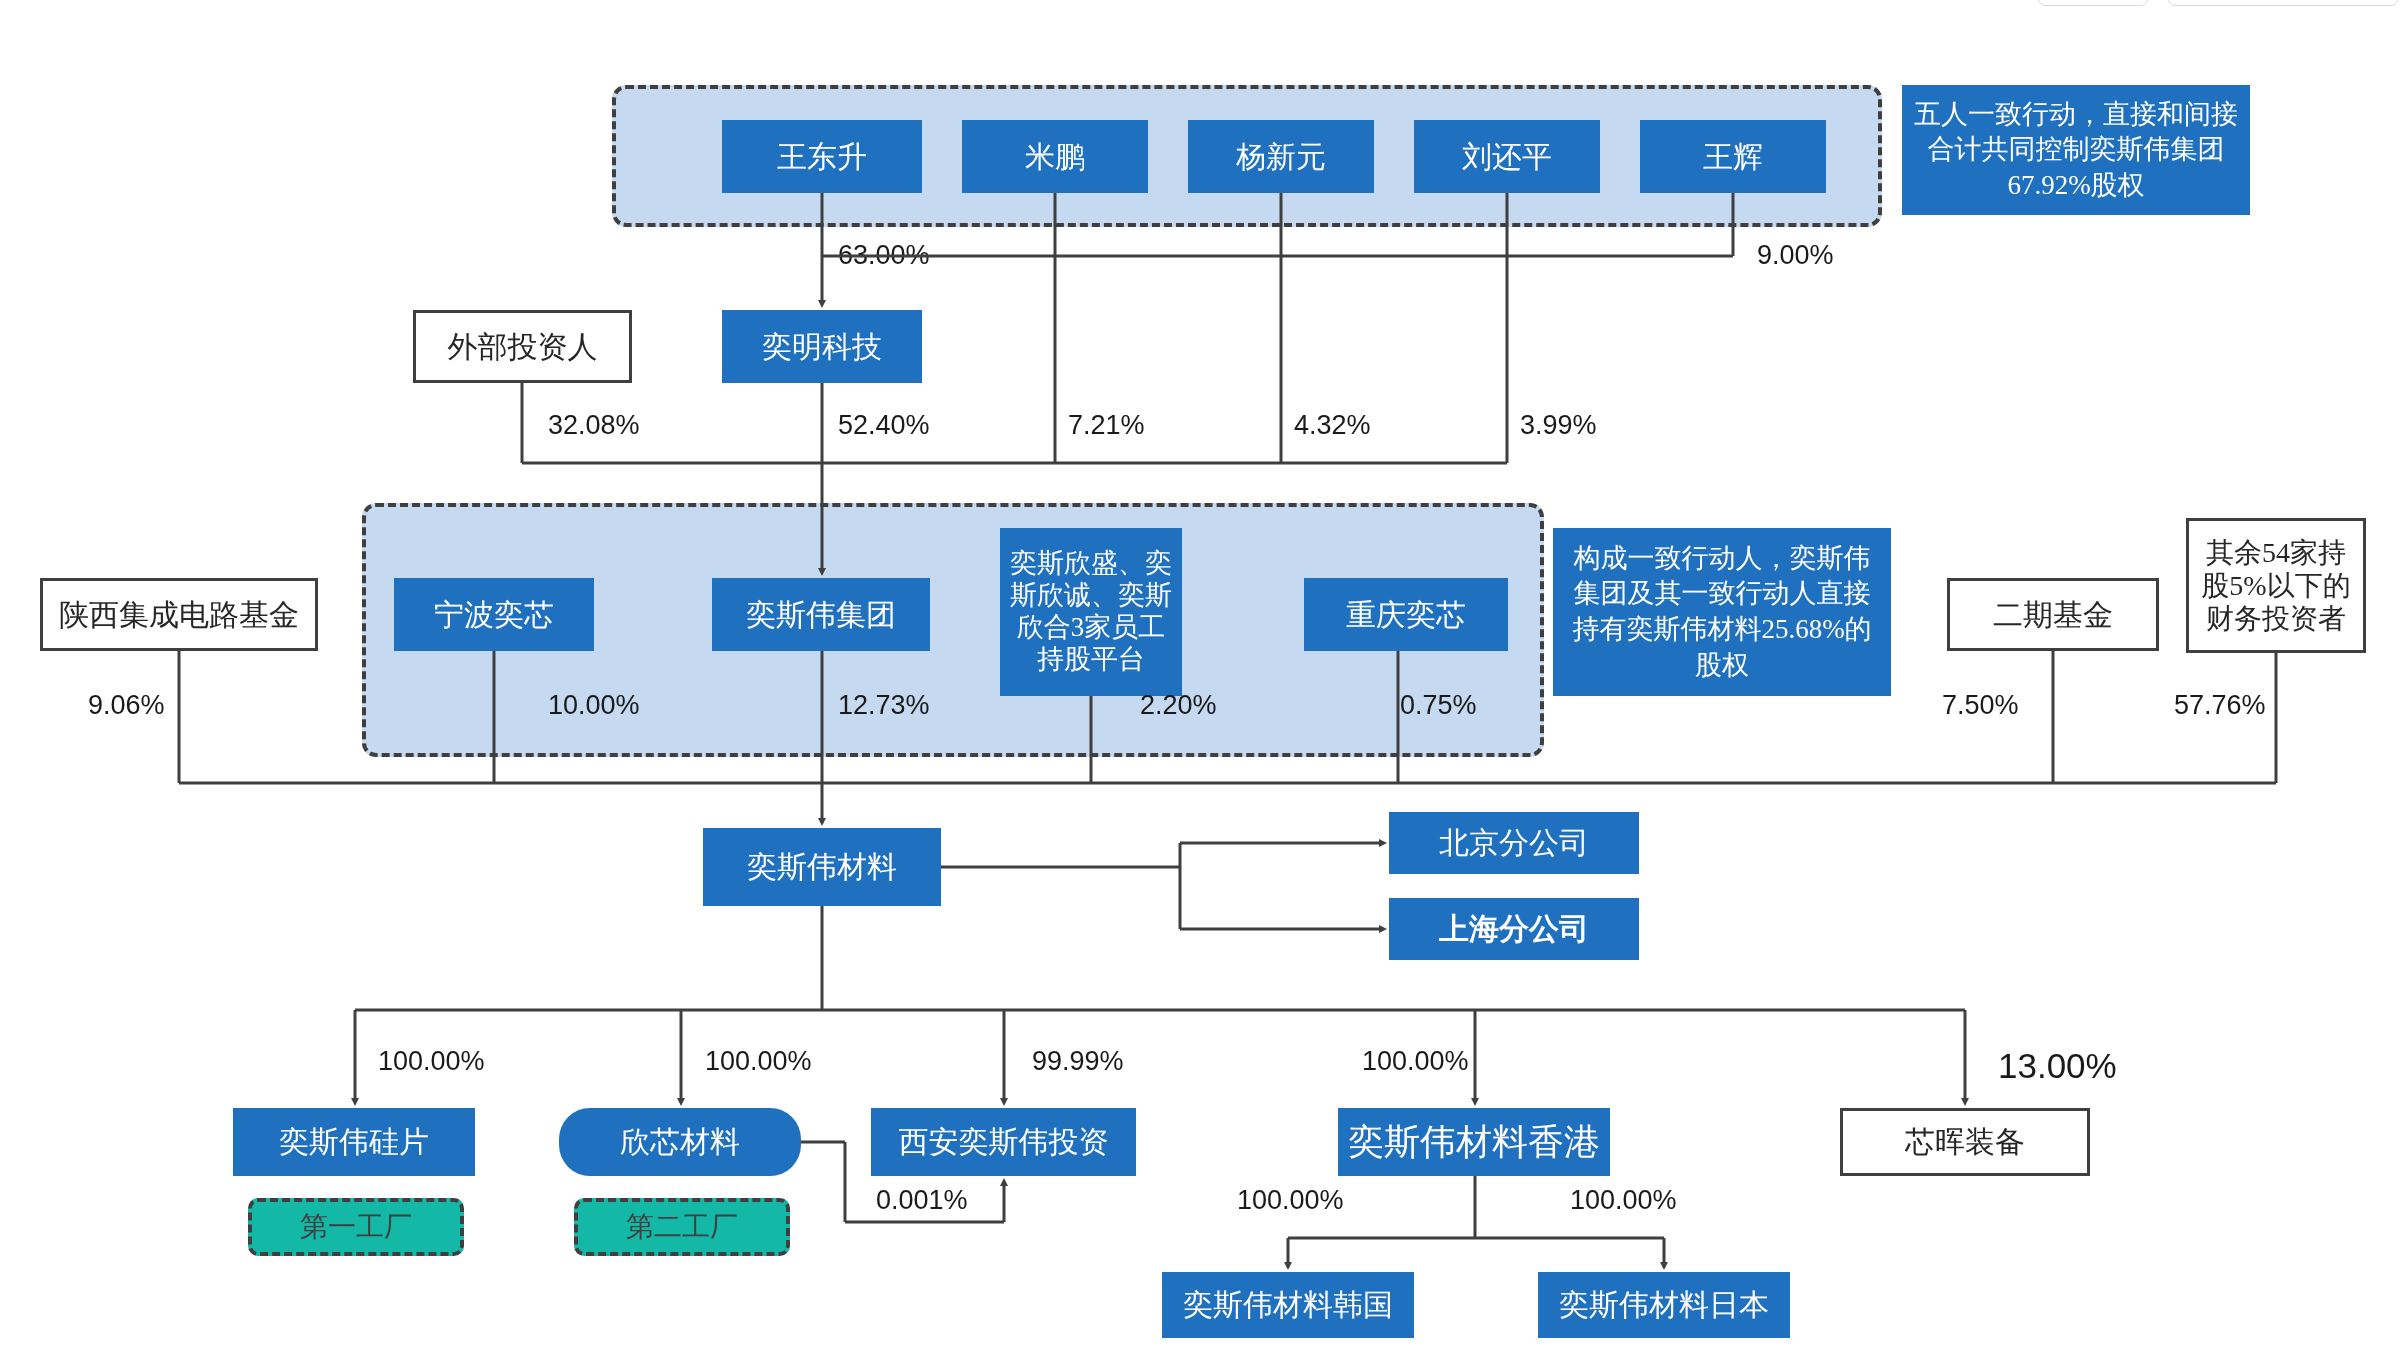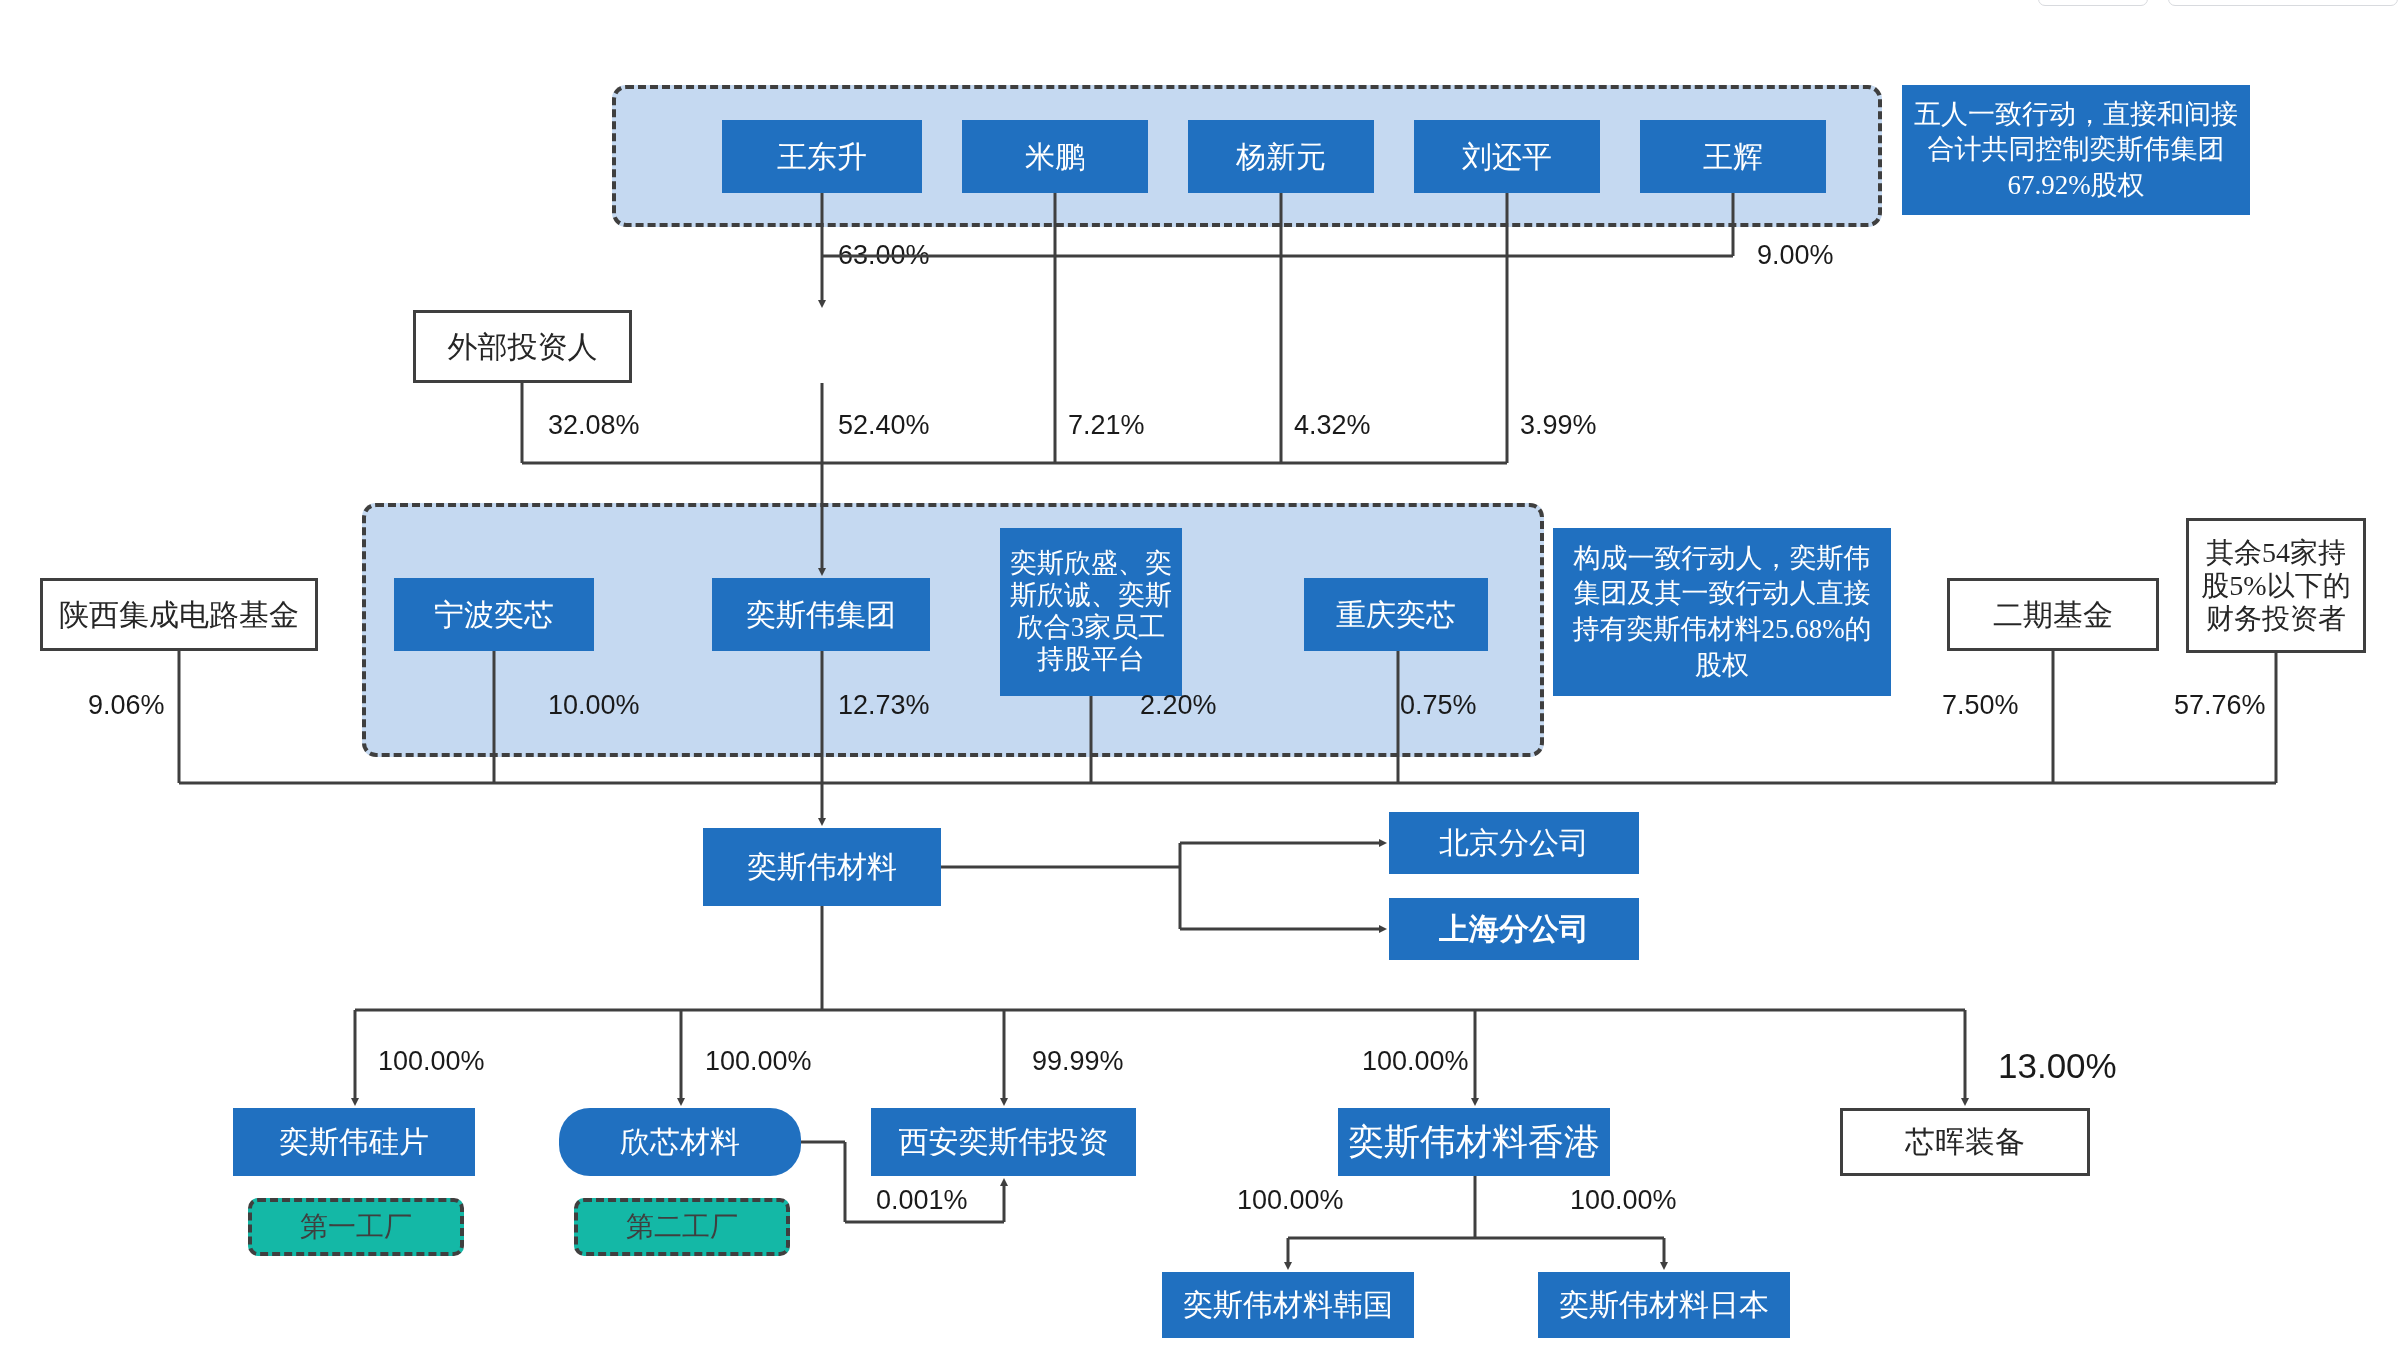--- a/index.html
+++ b/index.html
@@ -54,33 +54,36 @@
     <span>王辉</span>
   </div>
 
   <div class="node callout" style="left:1902px;top:85px;width:348px;height:130px;font-size:27px;">
     <span>五人一致行动，直接和间接合计共同控制奕斯伟集团67.92%股权</span>
   </div>
 
   <div class="node white" style="left:413px;top:310px;width:219px;height:73px;font-size:30px;">
     <span>外部投资人</span>
   </div>
+  <div class="node blue" style="left:722px;top:310px;width:200px;height:73px;font-size:30px;">
+    <span>奕明科技</span>
+  </div>
 
   <div class="group" style="left:362px;top:503px;width:1182px;height:254px;"></div>
 
   <div class="node blue" style="left:394px;top:578px;width:200px;height:73px;font-size:30px;">
     <span>宁波奕芯</span>
   </div>
   <div class="node blue" style="left:712px;top:578px;width:218px;height:73px;font-size:30px;">
     <span>奕斯伟集团</span>
   </div>
   <div class="node blue" style="left:1000px;top:528px;width:182px;height:168px;font-size:27px;padding:0 6px;">
     <span>奕斯欣盛、奕斯欣诚、奕斯欣合3家员工持股平台</span>
   </div>
-  <div class="node blue" style="left:1304px;top:578px;width:184px;height:73px;font-size:30px;">
+  <div class="node blue" style="left:1304px;top:578px;width:204px;height:73px;font-size:30px;">
     <span>重庆奕芯</span>
   </div>
 
   <div class="node callout" style="left:1553px;top:528px;width:338px;height:168px;font-size:27px;">
     <span>构成一致行动人，奕斯伟集团及其一致行动人直接持有奕斯伟材料25.68%的股权</span>
   </div>
 
   <div class="node white" style="left:40px;top:578px;width:278px;height:73px;font-size:30px;">
     <span>陕西集成电路基金</span>
   </div>

